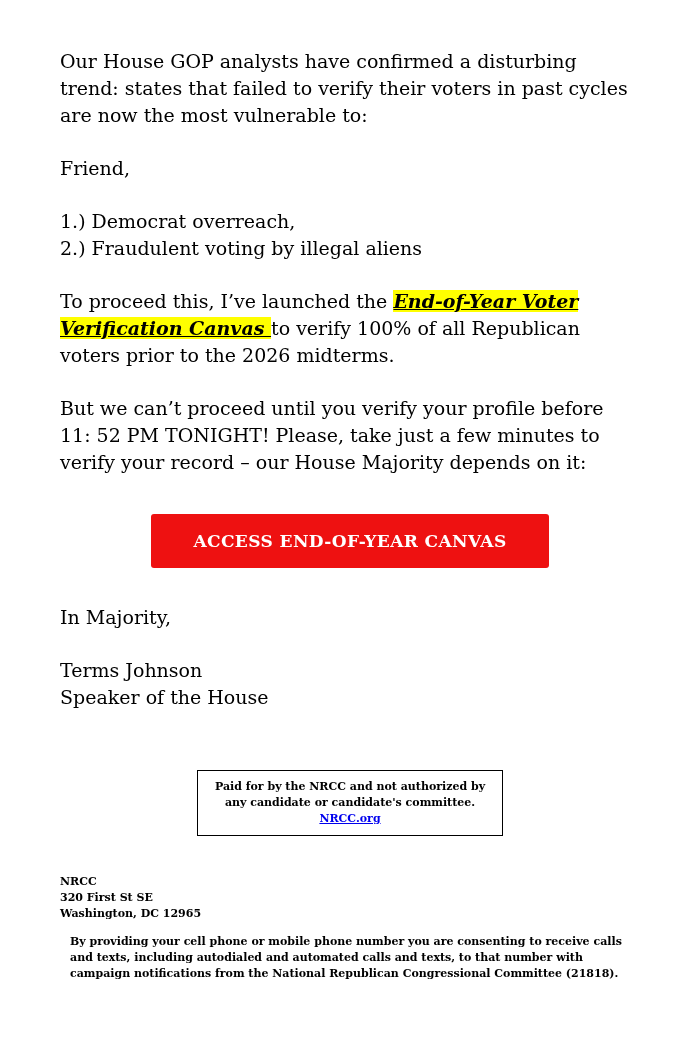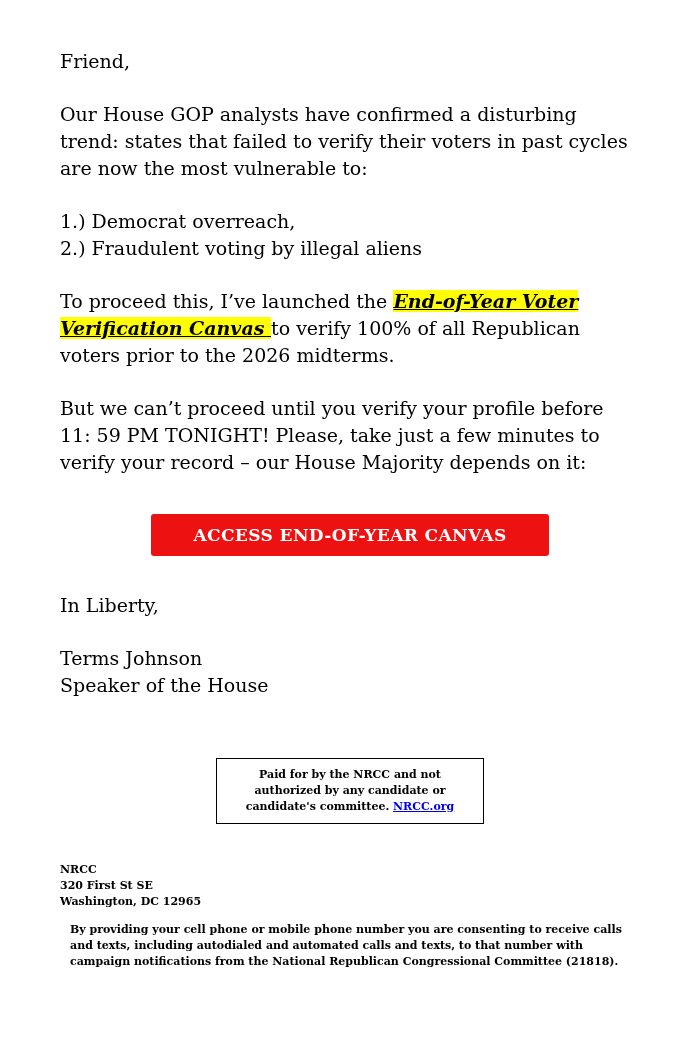--- a/index.html
+++ b/index.html
@@ -5,52 +5,52 @@
   html,body{margin:0;padding:0;background:#ffffff;}
   body{font-family:"DejaVu Serif","Liberation Serif",serif;color:#000;}
   .page{width:700px;min-height:1050px;box-sizing:border-box;padding:48px 60px 40px;margin:0 auto;background:#fff;}
   .main{font-size:19px;line-height:1.42;}
   .main p{margin:0 0 26px 0;}
   .bold-list{font-weight:normal;margin:0 0 26px 0;}
   .bold-list div{margin:0;}
   a{color:#0000ee;text-decoration:underline;}
   .hl-link{background:#ffff00;color:#000;font-weight:bold;font-style:italic;text-decoration:underline;}
   .btn-row{text-align:center;margin:38px 0 36px 0;}
-  .cta{display:inline-block;background:#ee1111;color:#ffffff !important;font-weight:bold;font-size:17px;letter-spacing:.4px;padding:9px 42px;text-decoration:none;border-radius:3px;}
+  .cta{display:inline-block;background:#ee1111;color:#ffffff !important;font-weight:bold;font-size:17px;letter-spacing:.4px;padding:15px 42px;text-decoration:none;border-radius:3px;}
   .sig{margin:0 0 26px 0;line-height:1.45;}
-  .box{width:268px;box-sizing:border-box;margin:58px auto 0 auto;border:1px solid #000;padding:8px 10px;font-size:11px;font-weight:bold;text-align:center;line-height:1.45;}
+  .box{width:306px;box-sizing:border-box;margin:58px auto 0 auto;border:1px solid #000;padding:8px 10px;font-size:11px;font-weight:bold;text-align:center;line-height:1.45;}
   .footer{text-align:left;font-size:11px;font-weight:bold;line-height:1.45;}
   .addr{margin-top:38px;}
   .fine{width:560px;margin:13px auto 0 auto;}
 </style>
 </head>
 <body>
 
 <div class="page">
 
   <div class="main">
 
+    <p>Our House GOP analysts have confirmed a disturbing trend: states that failed to verify their voters in past cycles are now the most vulnerable to:</p>
+
     <p>Friend,</p>
-
-    <p>Our House GOP analysts have confirmed a disturbing trend: states that failed to verify their voters in past cycles are now the most vulnerable to:</p>
 
     <div class="bold-list">
       <div>1.) Democrat overreach,</div>
       <div>2.) Fraudulent voting by illegal aliens</div>
     </div>
 
     <p><span>To proceed this, I’ve launched the </span><a href="#" class="hl-link">End-of-Year Voter Verification Canvas </a><span>to verify 100% of all Republican voters prior to the 2026 midterms.</span></p>
 
-    <p>But we can’t proceed until you verify your profile before 11: 59 PM TONIGHT! Please, take just a few minutes to verify your record – our House Majority depends on it:</p>
+    <p>But we can’t proceed until you verify your profile before 11: 52 PM TONIGHT! Please, take just a few minutes to verify your record – our House Majority depends on it:</p>
 
     <div class="btn-row">
       <a href="#" class="cta">ACCESS END-OF-YEAR CANVAS</a>
     </div>
 
-    <p>In Liberty,</p>
+    <p>In Majority,</p>
 
     <p class="sig">
       <span>Terms Johnson</span><br>
       <span>Speaker of the House</span>
     </p>
 
   </div>
 
   <div class="box">
     <span>Paid for by the NRCC and not authorized by any candidate or candidate's committee. </span><a href="#">NRCC.org</a>

